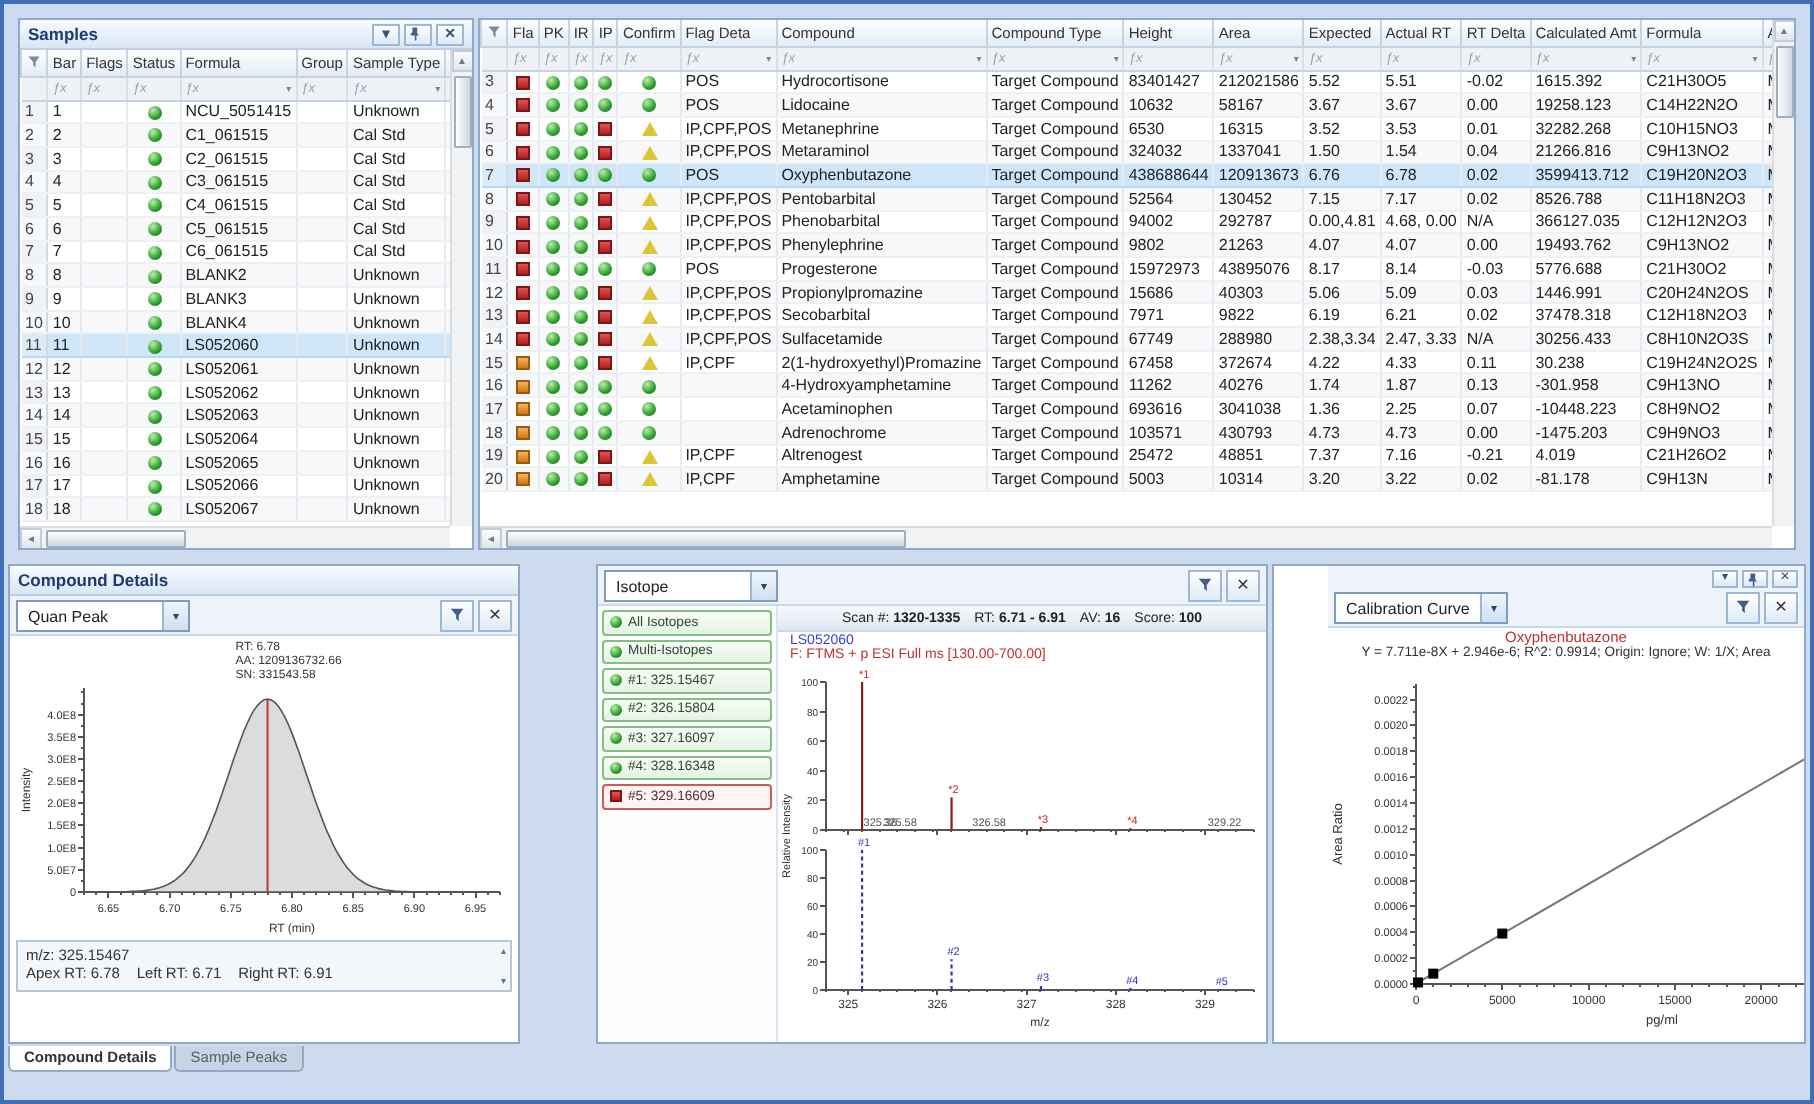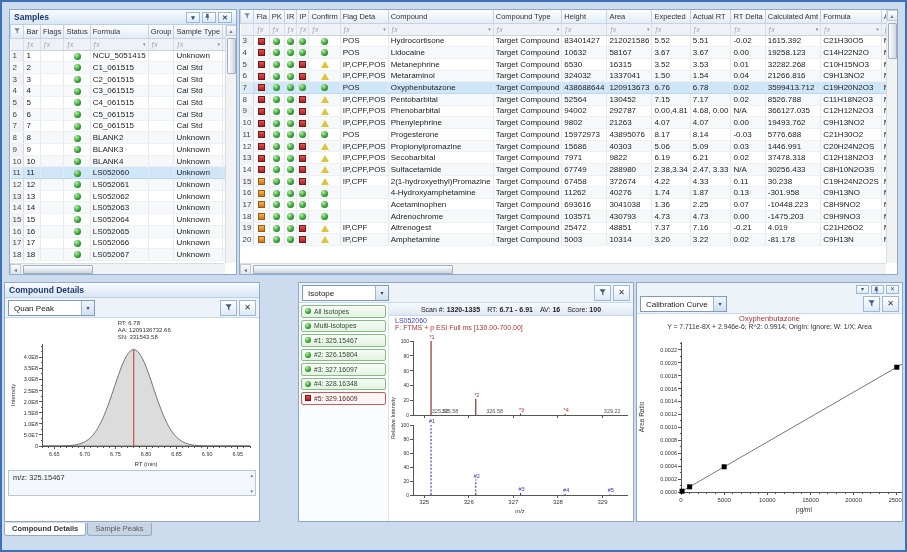--- a/index.html
+++ b/index.html
@@ -7,21 +7,21 @@
   .window{width:907px;height:552px;border:2px solid #3f6fb5;background:#ccdbee;overflow:hidden;position:relative;}
   .titlebar{height:22px;background:linear-gradient(#5b97de,#2b69b4 45%,#1d55a2);color:#fff;
     font-size:10px;font-weight:bold;line-height:22px;padding-left:8px;letter-spacing:.2px;}
   .top-row{display:flex;gap:2px;margin:7px;height:266px;}
   .bottom-row{display:flex;gap:2px;margin:0 2px;height:240px;}
   .panel{background:#fff;border:1px solid #8ea9c9;display:flex;flex-direction:column;overflow:hidden;}
   .p-samples{width:228px;flex:none;}
   .p-compounds{flex:1;}
   .p-details{width:256px;flex:none;}
   .p-isotope{width:336px;flex:none;margin-left:36px;}
-  .p-calib{flex:1;}
+  .p-calib{flex:1;padding-left:27px;}
   .panel-header{height:15px;flex:none;background:linear-gradient(#f8fbfe,#d8e6f5);border-bottom:1px solid #bccfe4;
     display:flex;align-items:center;padding:0 4px;font-size:8.5px;font-weight:bold;color:#1e3a70;}
   .ph-icons{margin-left:auto;display:flex;gap:2px;}
   .ph-btn{width:14px;height:11px;border:1px solid #9db7d6;background:linear-gradient(#ffffff,#dce9f7);
     font-size:7px;line-height:9px;text-align:center;color:#33507a;cursor:default;}
   .ph-btn svg{width:8px;height:8px;vertical-align:-1px;fill:#44608a;}
   .toolbar{height:20px;flex:none;display:flex;align-items:center;gap:3px;padding:2px 3px;background:#eef3f9;border-bottom:1px solid #c9d8ea;}
   .combo{display:inline-flex;align-items:stretch;height:16px;border:1px solid #7f9cc0;background:#fff;font-size:8px;color:#222;}
   .combo .val{padding:1px 5px 0 5px;min-width:72px;line-height:13px;white-space:nowrap;}
   .combo .btn{width:13px;background:linear-gradient(#eef5fc,#cfe0f2);border-left:1px solid #9db7d6;
@@ -871,20 +871,25 @@
           <path d="M34,128 L34.0,128.0 L35.7,128.0 L37.5,128.0 L39.2,128.0 L40.9,128.0 L42.7,128.0 L44.4,128.0 L46.1,128.0 L47.9,128.0 L49.6,128.0 L51.3,127.9 L53.1,127.9 L54.8,127.9 L56.5,127.8 L58.3,127.7 L60.0,127.7 L61.7,127.5 L63.5,127.4 L65.2,127.2 L66.9,126.9 L68.7,126.6 L70.4,126.2 L72.1,125.7 L73.9,125.1 L75.6,124.4 L77.3,123.5 L79.1,122.4 L80.8,121.1 L82.5,119.6 L84.3,117.8 L86.0,115.7 L87.7,113.4 L89.5,110.7 L91.2,107.7 L92.9,104.4 L94.7,100.7 L96.4,96.7 L98.1,92.4 L99.9,87.8 L101.6,83.0 L103.3,78.0 L105.1,72.8 L106.8,67.7 L108.5,62.5 L110.3,57.5 L112.0,52.7 L113.7,48.1 L115.5,44.0 L117.2,40.3 L118.9,37.2 L120.7,34.8 L122.4,33.0 L124.1,31.9 L125.9,31.5 L127.6,32.0 L129.3,33.1 L131.1,35.0 L132.8,37.6 L134.5,40.7 L136.3,44.5 L138.0,48.7 L139.7,53.2 L141.5,58.1 L143.2,63.1 L144.9,68.3 L146.7,73.5 L148.4,78.6 L150.1,83.6 L151.9,88.3 L153.6,92.9 L155.3,97.2 L157.1,101.1 L158.8,104.8 L160.5,108.1 L162.3,111.0 L164.0,113.7 L165.7,116.0 L167.5,118.0 L169.2,119.8 L170.9,121.3 L172.7,122.5 L174.4,123.6 L176.1,124.5 L177.9,125.2 L179.6,125.8 L181.3,126.3 L183.1,126.7 L184.8,127.0 L186.5,127.2 L188.3,127.4 L190.0,127.6 L191.7,127.7 L193.5,127.8 L195.2,127.8 L196.9,127.9 L198.7,127.9 L200.4,127.9 L202.1,128.0 L203.9,128.0 L205.6,128.0 L207.3,128.0 L209.1,128.0 L210.8,128.0 L212.5,128.0 L214.3,128.0 L216.0,128.0 L217.7,128.0 L219.5,128.0 L221.2,128.0 L222.9,128.0 L224.7,128.0 L226.4,128.0 L228.1,128.0 L229.9,128.0 L231.6,128.0 L233.3,128.0 L235.1,128.0 L236.8,128.0 L238.5,128.0 L240.3,128.0 L242.0,128.0 L242,128 Z" fill="#dcdcdc" stroke="#555" stroke-width="0.8"></path>
           <line x1="125.7647058823532" y1="31.543478260869566" x2="125.7647058823532" y2="128" stroke="#c0392b" stroke-width="1"></line>
           <text x="109.7647058823532" y="7" font-size="6" fill="#333" text-anchor="start">RT: 6.78</text>
           <text x="109.7647058823532" y="14" font-size="6" fill="#333" text-anchor="start">AA: 1209136732.66</text>
           <text x="109.7647058823532" y="21" font-size="6" fill="#333" text-anchor="start">SN: 331543.58</text>
           <text x="138" y="148" font-size="6" fill="#333" text-anchor="middle">RT (min)</text>
           <text x="7" y="77" font-size="6" fill="#333" text-anchor="middle" transform="rotate(-90 7 77)">Intensity</text>
         </svg>
       <div class="statusbox">
         <div><span>m/z: 325.15467</span></div>
+        <div>
+          <span>Apex RT: 6.78</span>&nbsp;&nbsp;&nbsp;
+          <span>Left RT: 6.71</span>&nbsp;&nbsp;&nbsp;
+          <span>Right RT: 6.91</span>
+        </div>
         <span class="spin">
           <span>▴</span>
           <span>▾</span>
         </span>
       </div>
     </section>
 
     <section class="panel p-isotope">
       <div class="toolbar">
         <span class="combo">

